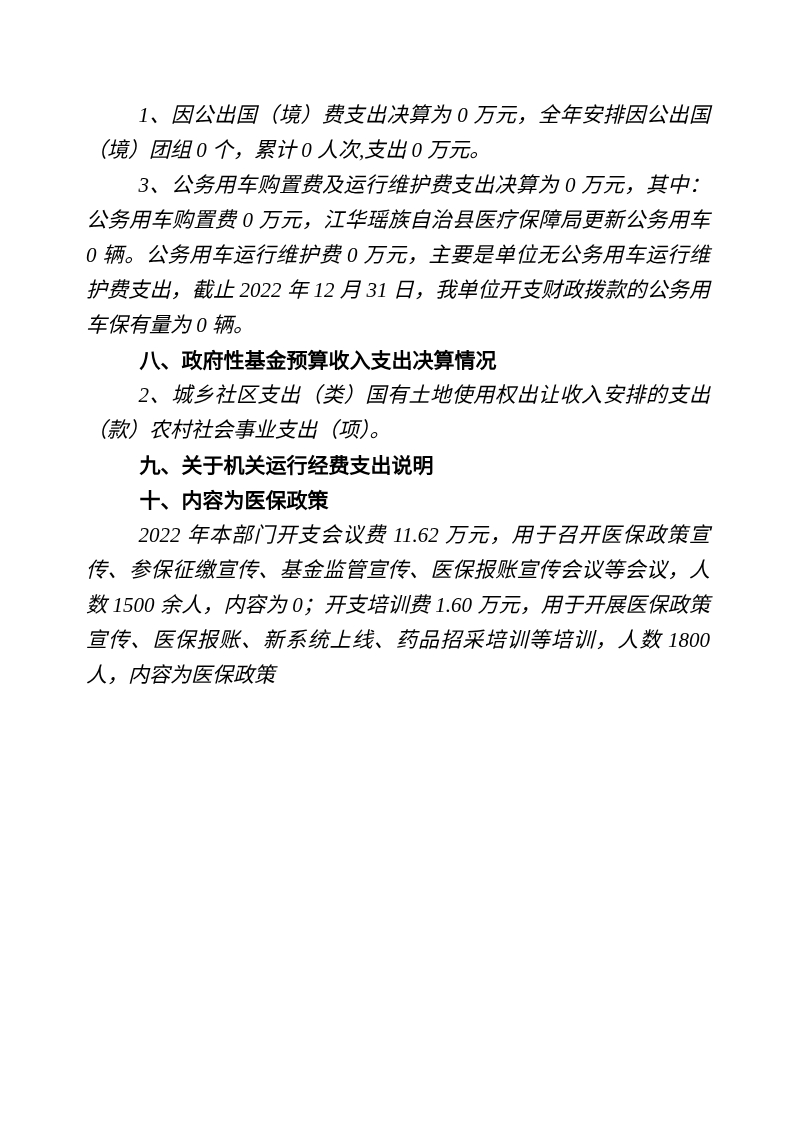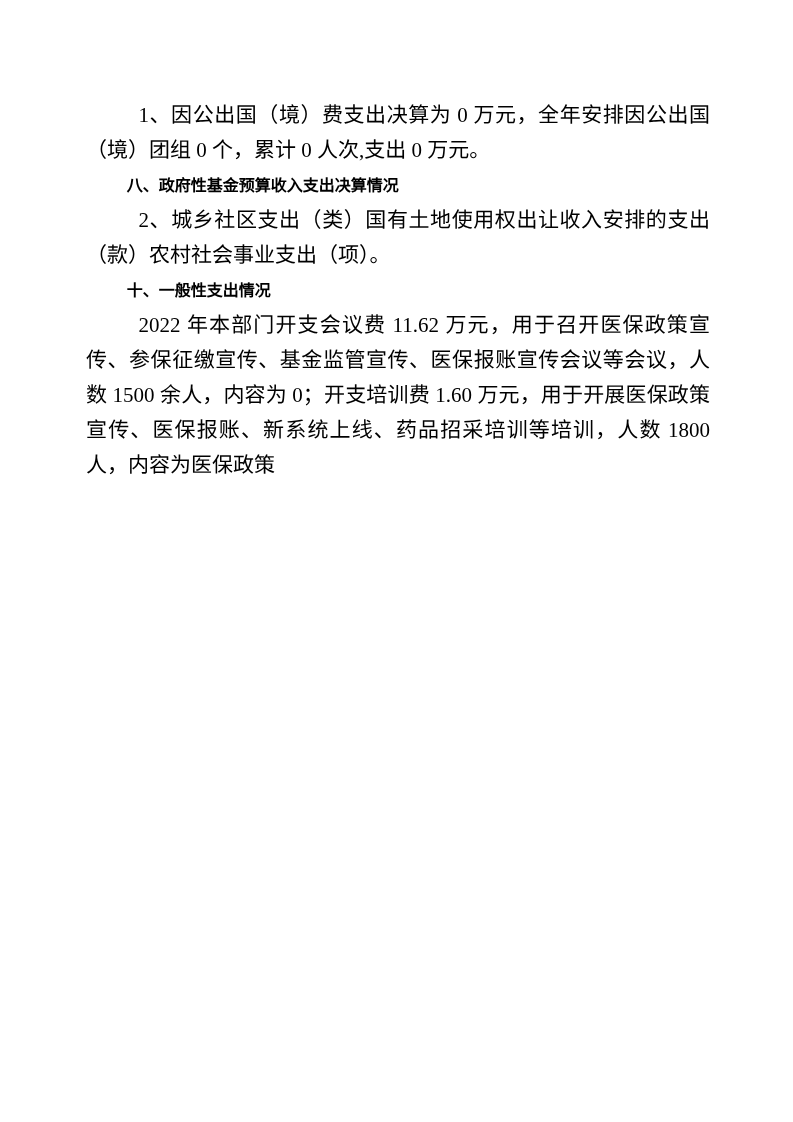--- a/index.html
+++ b/index.html
@@ -22,47 +22,50 @@
     font-family: "Liberation Serif", "DejaVu Serif", serif;
     font-size: 21px;
     line-height: 35px;
     text-align: justify;
     text-justify: inter-character;
     word-break: break-all;
   }
   .para {
     margin: 0;
     text-indent: 2.5em;
+    font-style: italic;
   }
   .heading {
     margin: 0;
     text-indent: 2.55em;
     font-family: "Liberation Sans", "DejaVu Sans", sans-serif;
     font-weight: 700;
-    font-size: 16px;
+    font-size: 21px;
     line-height: 35px;
     text-align: left;
   }
 </style>
 </head>
 <body>
 
 <div class="page">
   <div class="doc-body">
 
     <p class="para">1、因公出国（境）费支出决算为 0 万元，全年安排因公出国（境）团组 0 个，累计 0 人次,支出 0 万元。</p>
 
 
+    <p class="para">3、公务用车购置费及运行维护费支出决算为 0 万元，其中：公务用车购置费 0 万元，江华瑶族自治县医疗保障局更新公务用车 0 辆。公务用车运行维护费 0 万元，主要是单位无公务用车运行维护费支出，截止 2022 年 12 月 31 日，我单位开支财政拨款的公务用车保有量为 0 辆。</p>
 
     <h2 class="heading">八、政府性基金预算收入支出决算情况</h2>
 
 
     <p class="para">2、城乡社区支出（类）国有土地使用权出让收入安排的支出（款）农村社会事业支出（项）。</p>
 
 
+    <h2 class="heading">九、关于机关运行经费支出说明</h2>
 
 
-    <h2 class="heading">十、一般性支出情况</h2>
+    <h2 class="heading">十、内容为医保政策</h2>
 
     <p class="para">2022 年本部门开支会议费 11.62 万元，用于召开医保政策宣传、参保征缴宣传、基金监管宣传、医保报账宣传会议等会议，人数 1500 余人，内容为 0；开支培训费 1.60 万元，用于开展医保政策宣传、医保报账、新系统上线、药品招采培训等培训，人数 1800 人，内容为医保政策</p>
 
   </div>
 </div>
 
 </body></html>

